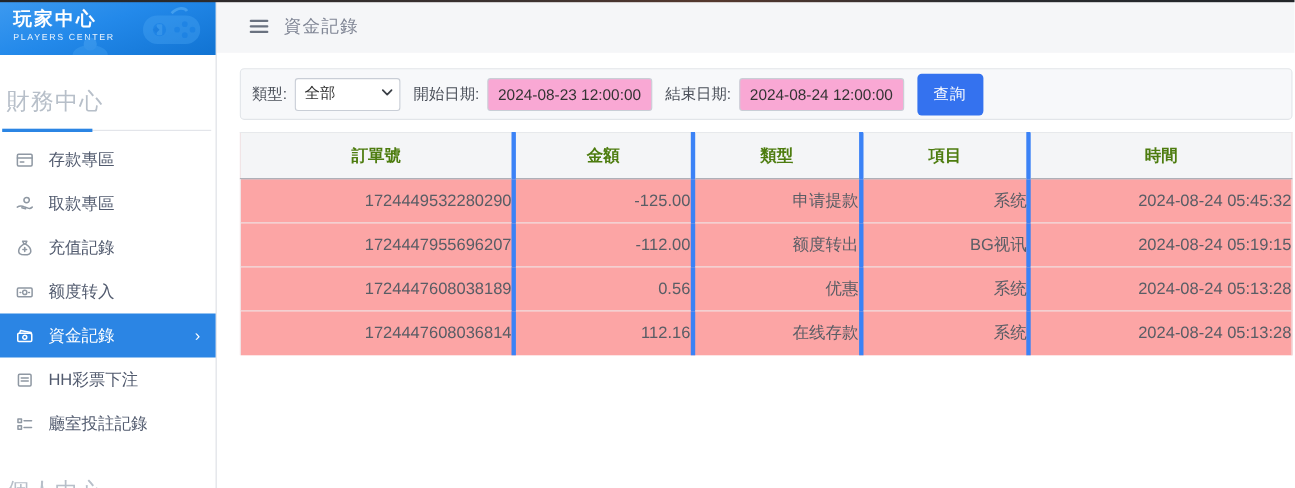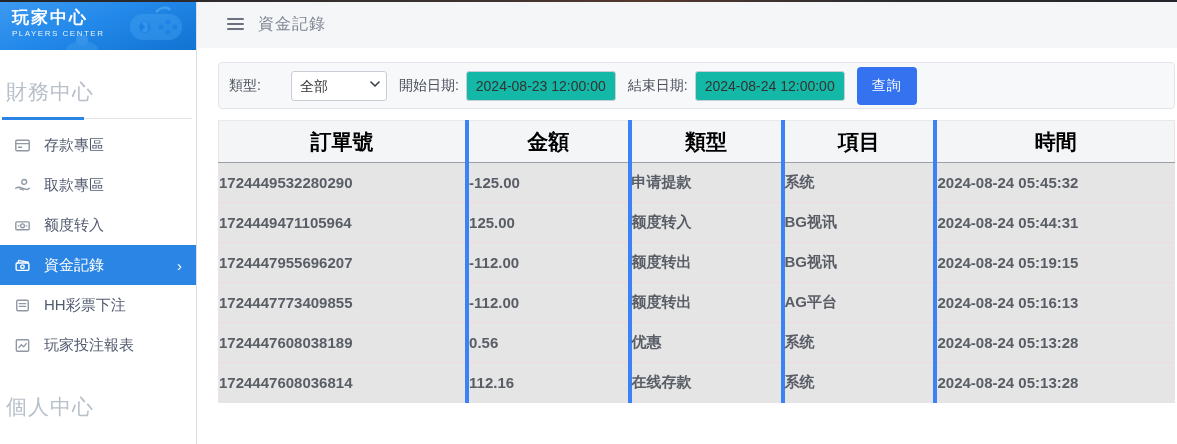--- a/index.html
+++ b/index.html
@@ -43,35 +43,35 @@
   .topbar-title { font-size:16px; color:#808695; letter-spacing:1px; }
 
   .content { padding:14px 2px 0 21px; }
 
   .filter-panel { height:47px; background:#f7f8fa; border:1px solid #e2e5e9; border-radius:4px;
     display:flex; align-items:center; padding:0 10px; }
   .f-label { font-size:14px; color:#4a4f59; margin-right:7px; white-space:nowrap; }
   .select-wrap { position:relative; margin-right:12px; }
   .select-wrap select { width:96px; height:30px; border:1px solid #c9ced6; border-radius:3px; background:#fff;
     font-size:14px; color:#333; padding:0 20px 0 8px; appearance:none; -webkit-appearance:none;
-    font-family:Liberation Sans, sans-serif;margin-left:23px; }
+    font-family:Liberation Mono, monospace; }
   .select-wrap .chev { position:absolute; right:7px; top:10px; pointer-events:none; color:#3a3f46; }
-  .f-input { width:150px; height:30px; border:1px solid #c9ced6; border-radius:3px; background:#14b8a6;
+  .f-input { width:150px; height:30px; border:1px solid #c9ced6; border-radius:3px; background:#f9a8d4;
     font-size:14px; color:#333; padding:0 9px; margin-right:12px;
     font-family:"Liberation Sans","DejaVu Sans",sans-serif; }
   .search-btn { height:38px; padding:0 15px; background:#3472ef; color:#fff; font-size:14px; border:none;
     border-radius:4px; cursor:pointer; letter-spacing:1px;
     font-family:"Liberation Sans","DejaVu Sans",sans-serif; }
 
   table.records { width:100%; margin-top:11px; border-collapse:collapse;
     border-top:1px solid #e7e9ec; border-left:1px solid #f0e2e4; border-right:1px solid #f0e2e4; }
-  table.records th { height:42px; background:#f4f5f7; font-size:21px; font-weight:bold; color:#000000;
+  table.records th { height:42px; background:#f4f5f7; font-size:15px; font-weight:bold; color:#4d7c0f;
     border-bottom:1px solid #9da0a8; text-align:center; }
   table.records th + th, table.records td + td { border-left:4px solid #3b82f6; }
-  table.records td { height:40px; font-size:15px; color:#595d65; text-align:left; background:#e5e5e5;font-weight:bold; }
+  table.records td { height:40px; font-size:15px; color:#595d65; text-align:right; background:#fca5a5; }
   table.records tbody tr + tr td { border-top:1px solid #efdbdd; }
 </style>
 </head>
 <body>
 
 <div class="top-strip"></div>
 
 <div class="layout">
 
   <aside class="sidebar">
@@ -124,20 +124,32 @@
               <path d="M1.6 10.6c2.4-1.6 4.4-1.1 6.4 0l3.4 1.1c1.1.3 2.1-.2 3-1.1"></path>
               <path d="M5.5 11.2l3.2.9"></path>
             </svg>
           </span>
     <span class="mi-label">取款專區</span>
     <span class="mi-chevron">›</span>
   </div>
         <div class="menu-item">
     <span class="mi-icon">
             <svg viewBox="0 0 16 16" fill="none" stroke="currentColor" stroke-width="1.3" stroke-linecap="round" stroke-linejoin="round">
+              <path d="M6.2 2.2h3.6L8.6 4.6H7.4z"></path>
+              <path d="M7.2 4.6C4.4 6.2 2.8 8.6 2.8 10.7c0 2.2 2 3.1 5.2 3.1s5.2-.9 5.2-3.1c0-2.1-1.6-4.5-4.4-6.1z"></path>
+              <line x1="8" y1="7.6" x2="8" y2="11"></line>
+              <line x1="6.4" y1="9.3" x2="9.6" y2="9.3"></line>
+            </svg>
+          </span>
+    <span class="mi-label">充值記錄</span>
+    <span class="mi-chevron">›</span>
+  </div>
+        <div class="menu-item">
+    <span class="mi-icon">
+            <svg viewBox="0 0 16 16" fill="none" stroke="currentColor" stroke-width="1.3" stroke-linecap="round" stroke-linejoin="round">
               <rect x="1.7" y="4.6" width="12.6" height="7.4" rx="1"></rect>
               <circle cx="8" cy="8.3" r="1.8"></circle>
               <line x1="4" y1="8.3" x2="4.6" y2="8.3"></line>
               <line x1="11.4" y1="8.3" x2="12" y2="8.3"></line>
             </svg>
           </span>
     <span class="mi-label">额度转入</span>
     <span class="mi-chevron">›</span>
   </div>
         <div class="menu-item active">
@@ -158,25 +170,27 @@
               <line x1="5" y1="6.2" x2="11" y2="6.2"></line>
               <line x1="5" y1="8.8" x2="11" y2="8.8"></line>
             </svg>
           </span>
     <span class="mi-label">HH彩票下注</span>
     <span class="mi-chevron">›</span>
   </div>
         <div class="menu-item">
     <span class="mi-icon">
             <svg viewBox="0 0 16 16" fill="none" stroke="currentColor" stroke-width="1.3" stroke-linecap="round" stroke-linejoin="round">
-              <rect x="2.2" y="2.6" width="11.6" height="10.8" rx="1"></rect>
-              <path d="M4.6 9.8l2.4-2.5 2 2 2.5-3.1"></path>
-            </svg>
-          </span>
-    <span class="mi-label">玩家投注報表</span>
+              <rect x="2.2" y="3.6" width="3" height="3"></rect>
+              <line x1="7.4" y1="5.1" x2="13.8" y2="5.1"></line>
+              <rect x="2.2" y="9.4" width="3" height="3"></rect>
+              <line x1="7.4" y1="10.9" x2="13.8" y2="10.9"></line>
+            </svg>
+          </span>
+    <span class="mi-label">廳室投註記錄</span>
     <span class="mi-chevron">›</span>
   </div>
       </nav>
 
     <div class="section-title">個人中心</div>
   </aside>
 
   <div class="main">
     <div class="topbar">
       <div class="hamburger">
@@ -225,41 +239,27 @@
           </thead>
         <tbody>
             <tr>
               <td>1724449532280290</td>
               <td>-125.00</td>
               <td>申请提款</td>
               <td>系统</td>
               <td>2024-08-24 05:45:32</td>
             </tr>
             <tr>
-              <td>1724449471105964</td>
-              <td>125.00</td>
-              <td>额度转入</td>
-              <td>BG视讯</td>
-              <td>2024-08-24 05:44:31</td>
-            </tr>
-            <tr>
               <td>1724447955696207</td>
               <td>-112.00</td>
               <td>额度转出</td>
               <td>BG视讯</td>
               <td>2024-08-24 05:19:15</td>
             </tr>
             <tr>
-              <td>1724447773409855</td>
-              <td>-112.00</td>
-              <td>额度转出</td>
-              <td>AG平台</td>
-              <td>2024-08-24 05:16:13</td>
-            </tr>
-            <tr>
               <td>1724447608038189</td>
               <td>0.56</td>
               <td>优惠</td>
               <td>系统</td>
               <td>2024-08-24 05:13:28</td>
             </tr>
             <tr>
               <td>1724447608036814</td>
               <td>112.16</td>
               <td>在线存款</td>

